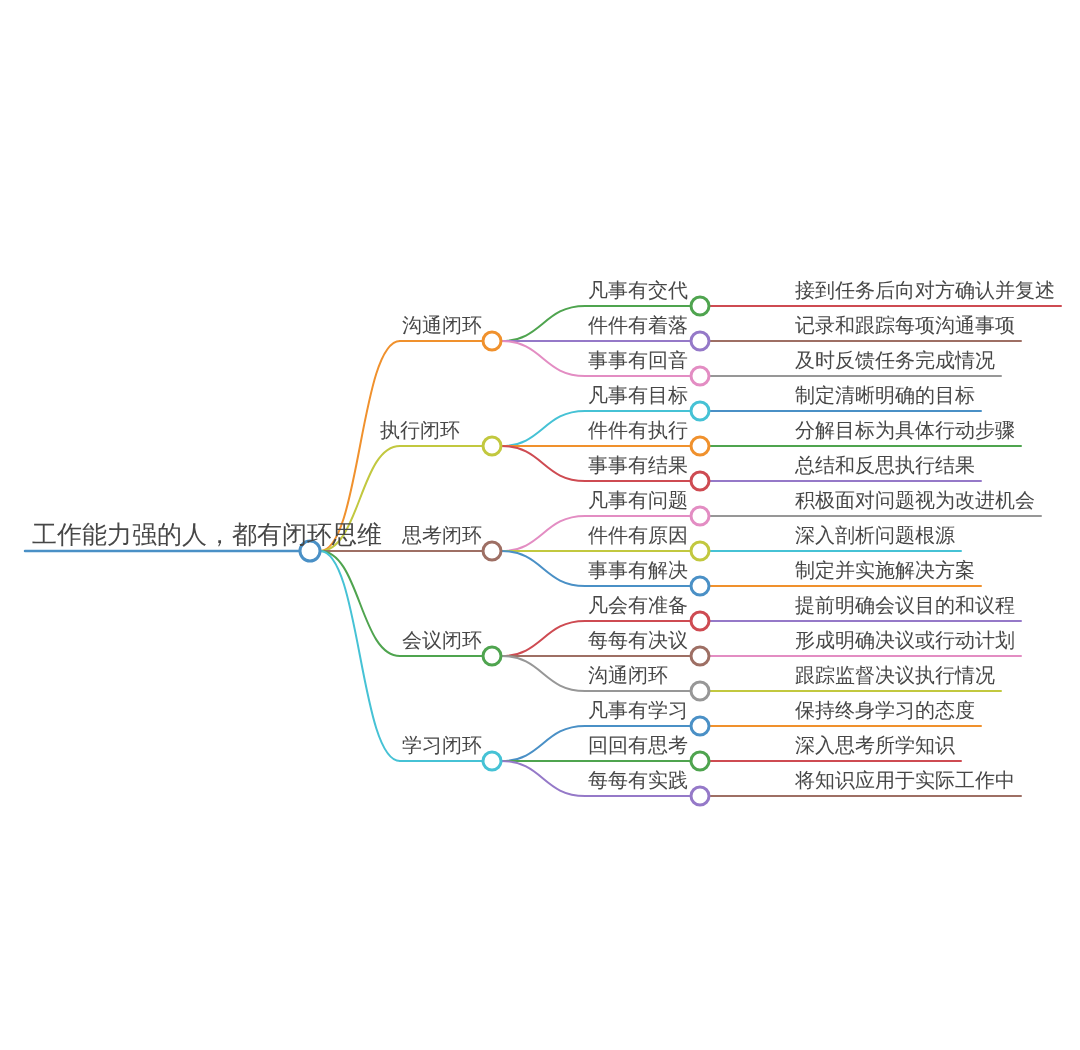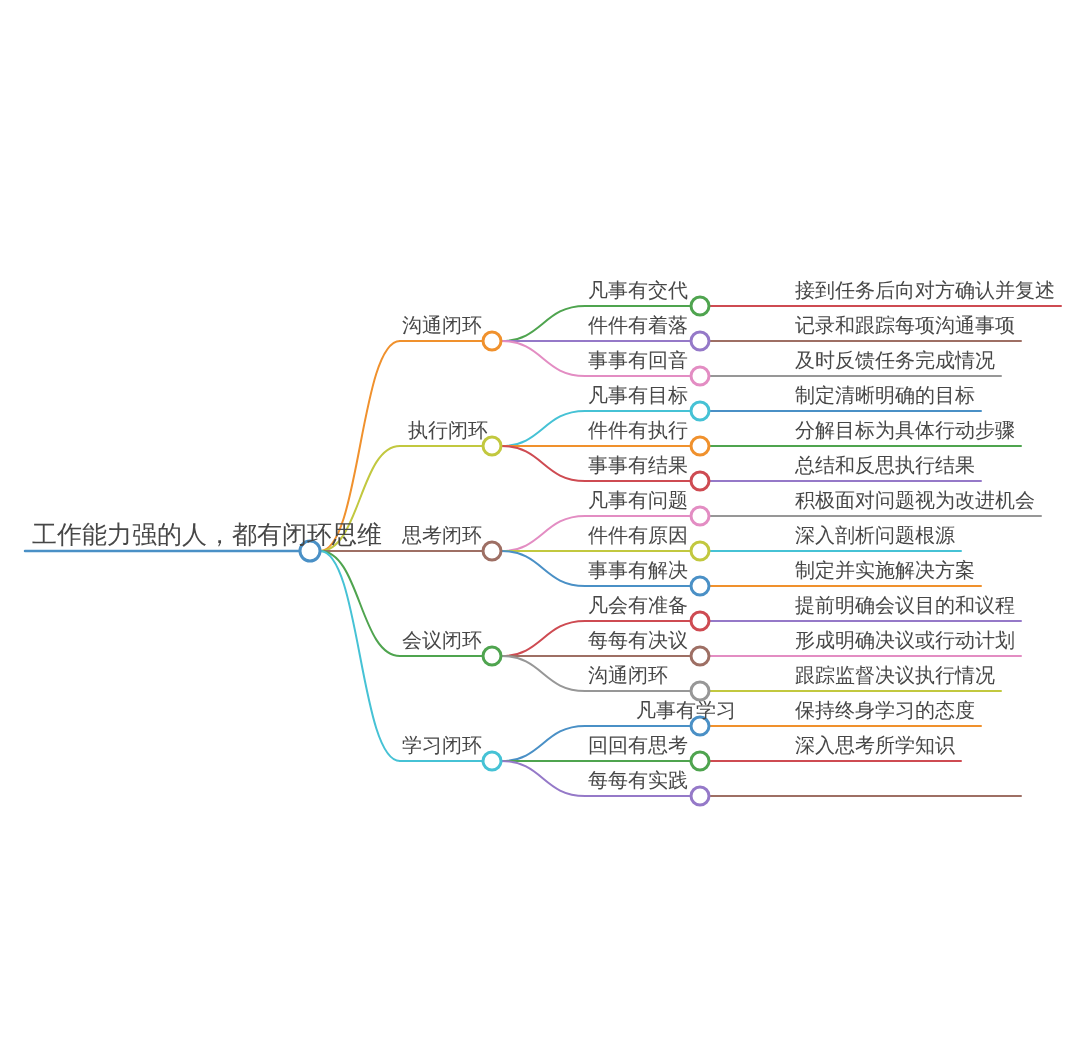--- a/index.html
+++ b/index.html
@@ -119,21 +119,21 @@
     </svg>
   <div id="nodes" class="nodes-layer" style="color: rgb(71, 71, 71);">
       <div class="lbl root" style="left: 32px; top: 522px;">工作能力强的人，都有闭环思维</div>
       <div class="lbl" style="left: 402px; top: 312px;">沟通闭环</div>
       <div class="lbl" style="left: 588px; top: 277px;">凡事有交代</div>
       <div class="lbl" style="left: 795px; top: 277px;">接到任务后向对方确认并复述</div>
       <div class="lbl" style="left: 588px; top: 312px;">件件有着落</div>
       <div class="lbl" style="left: 795px; top: 312px;">记录和跟踪每项沟通事项</div>
       <div class="lbl" style="left: 588px; top: 347px;">事事有回音</div>
       <div class="lbl" style="left: 795px; top: 347px;">及时反馈任务完成情况</div>
-      <div class="lbl" style="left: 408px; top: 417px;">执行闭环</div>
+      <div class="lbl" style="left: 380px; top: 417px;">执行闭环</div>
       <div class="lbl" style="left: 588px; top: 382px;">凡事有目标</div>
       <div class="lbl" style="left: 795px; top: 382px;">制定清晰明确的目标</div>
       <div class="lbl" style="left: 588px; top: 417px;">件件有执行</div>
       <div class="lbl" style="left: 795px; top: 417px;">分解目标为具体行动步骤</div>
       <div class="lbl" style="left: 588px; top: 452px;">事事有结果</div>
       <div class="lbl" style="left: 795px; top: 452px;">总结和反思执行结果</div>
       <div class="lbl" style="left: 402px; top: 522px;">思考闭环</div>
       <div class="lbl" style="left: 588px; top: 487px;">凡事有问题</div>
       <div class="lbl" style="left: 795px; top: 487px;">积极面对问题视为改进机会</div>
       <div class="lbl" style="left: 588px; top: 522px;">件件有原因</div>
@@ -141,19 +141,20 @@
       <div class="lbl" style="left: 588px; top: 557px;">事事有解决</div>
       <div class="lbl" style="left: 795px; top: 557px;">制定并实施解决方案</div>
       <div class="lbl" style="left: 402px; top: 627px;">会议闭环</div>
       <div class="lbl" style="left: 588px; top: 592px;">凡会有准备</div>
       <div class="lbl" style="left: 795px; top: 592px;">提前明确会议目的和议程</div>
       <div class="lbl" style="left: 588px; top: 627px;">每每有决议</div>
       <div class="lbl" style="left: 795px; top: 627px;">形成明确决议或行动计划</div>
       <div class="lbl" style="left: 588px; top: 662px;">沟通闭环</div>
       <div class="lbl" style="left: 795px; top: 662px;">跟踪监督决议执行情况</div>
       <div class="lbl" style="left: 402px; top: 732px;">学习闭环</div>
-      <div class="lbl" style="left: 588px; top: 697px; margin-left: 48px;">凡事有学习</div>
+      <div class="lbl" style="left: 588px; top: 697px;">凡事有学习</div>
       <div class="lbl" style="left: 795px; top: 697px;">保持终身学习的态度</div>
       <div class="lbl" style="left: 588px; top: 732px;">回回有思考</div>
       <div class="lbl" style="left: 795px; top: 732px; text-align: right;">深入思考所学知识</div>
       <div class="lbl" style="left: 588px; top: 767px;">每每有实践</div>
+      <div class="lbl" style="left: 795px; top: 767px;">将知识应用于实际工作中</div>
     </div>
 </div>
 
 </body></html>

